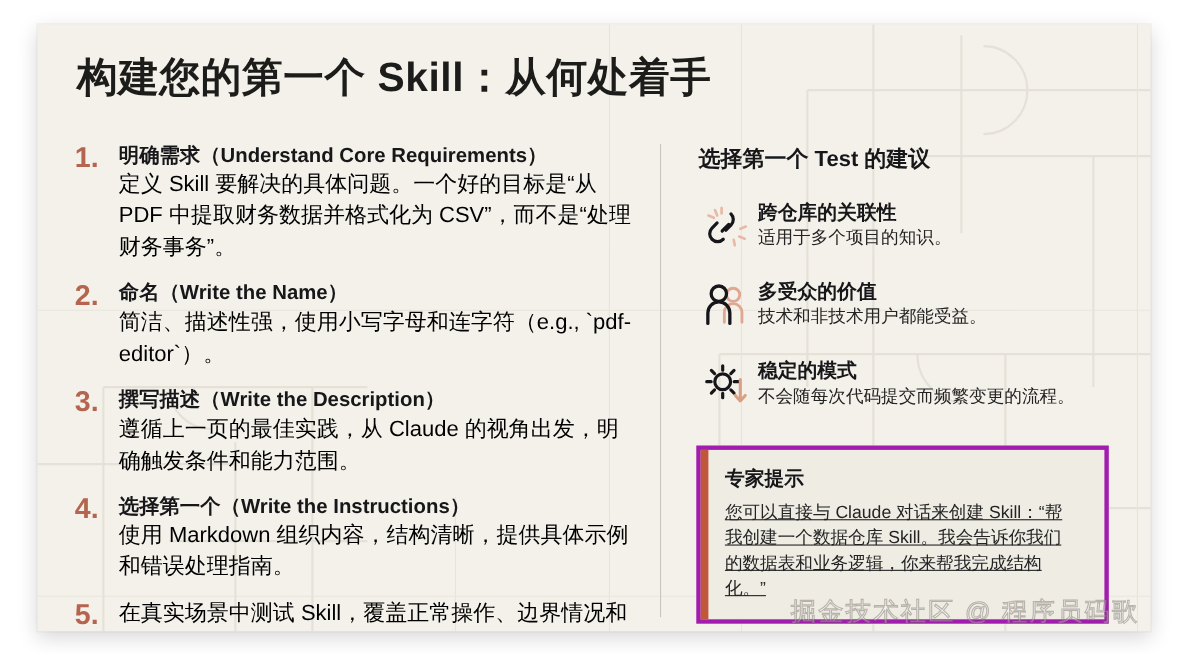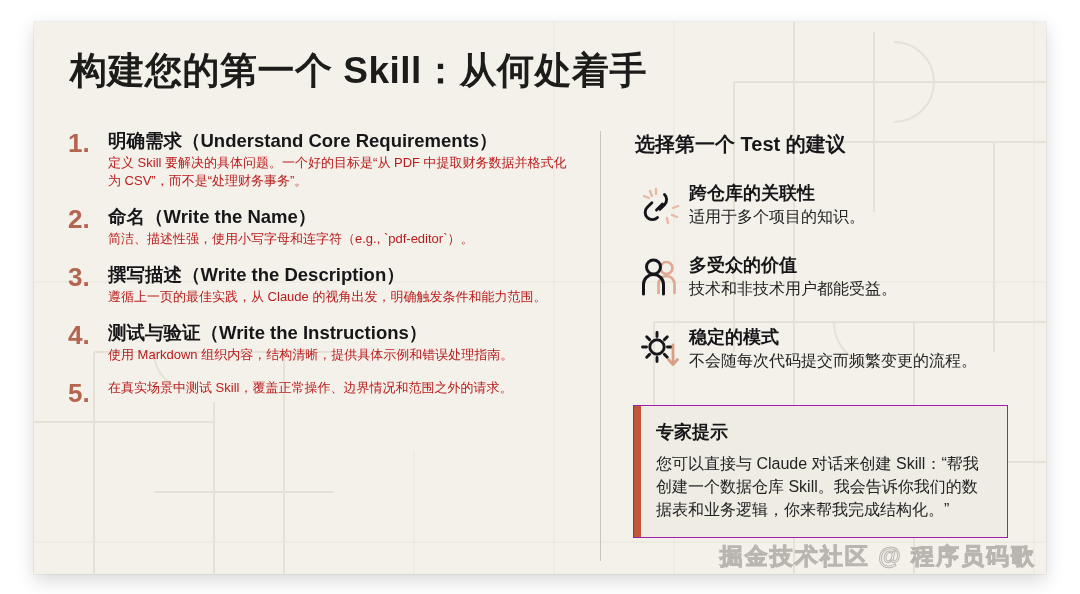--- a/index.html
+++ b/index.html
@@ -90,22 +90,22 @@
   }
   .step-body{ flex:1 1 auto; }
   .step-title{
     font-size:18.5px;
     font-weight:bold;
     color:#17171a;
     line-height:1.25;
     margin-bottom:2px;
   }
   .step-desc{
-    font-size:13px;
-    color:#b91c1c;
+    font-size:20px;
+    color:#000000;
     line-height:1.44;
   }
 
   
   .right-heading{
     font-size:20px;
     font-weight:bold;
     color:#17171a;
     margin:2px 0 22px 2px;
   }
@@ -134,49 +134,50 @@
   .tip-desc{
     font-size:16px;
     color:#232323;
     line-height:1.4;
   }
 
   
   .expert-box{
     position:relative;
     margin-top:31px;
-    border:1px solid #a21caf;
+    border:4px solid #a21caf;
     background:#efece4;
     padding:14px 24px 16px 22px;
   }
   .expert-bar{
     position:absolute;
     left:0; top:0; bottom:0;
     width:7px;
     background:#c0563a;
   }
   .expert-title{
     font-size:18px;
     font-weight:bold;
     color:#17171a;
     margin-bottom:8px;
   }
   .expert-desc{
     font-size:16px;
     color:#232323;
     line-height:1.45;
+    text-decoration:underline;
   }
 
   
   .watermark{
     position:absolute;
     right:10px;
     bottom:2px;
     font-size:23px;
-    font-weight:bold;
+    font-weight:normal;
     color:rgba(255,255,255,0.30);
     -webkit-text-stroke:1px rgba(110,105,98,0.45);
     letter-spacing:2px;
     white-space:nowrap;
     pointer-events:none;
   }
 </style>
 </head>
 <body>
 
@@ -230,21 +231,21 @@
             <div class="step-num">3.</div>
             <div class="step-body">
               <div class="step-title">撰写描述（Write the Description）</div>
               <div class="step-desc">遵循上一页的最佳实践，从 Claude 的视角出发，明确触发条件和能力范围。</div>
             </div>
           </div>
 
           <div class="step">
             <div class="step-num">4.</div>
             <div class="step-body">
-              <div class="step-title">测试与验证（Write the Instructions）</div>
+              <div class="step-title">选择第一个（Write the Instructions）</div>
               <div class="step-desc">使用 Markdown 组织内容，结构清晰，提供具体示例和错误处理指南。</div>
             </div>
           </div>
 
           <div class="step">
             <div class="step-num">5.</div>
             <div class="step-body">
               <div class="step-desc">在真实场景中测试 Skill，覆盖正常操作、边界情况和范围之外的请求。</div>
             </div>
           </div>

